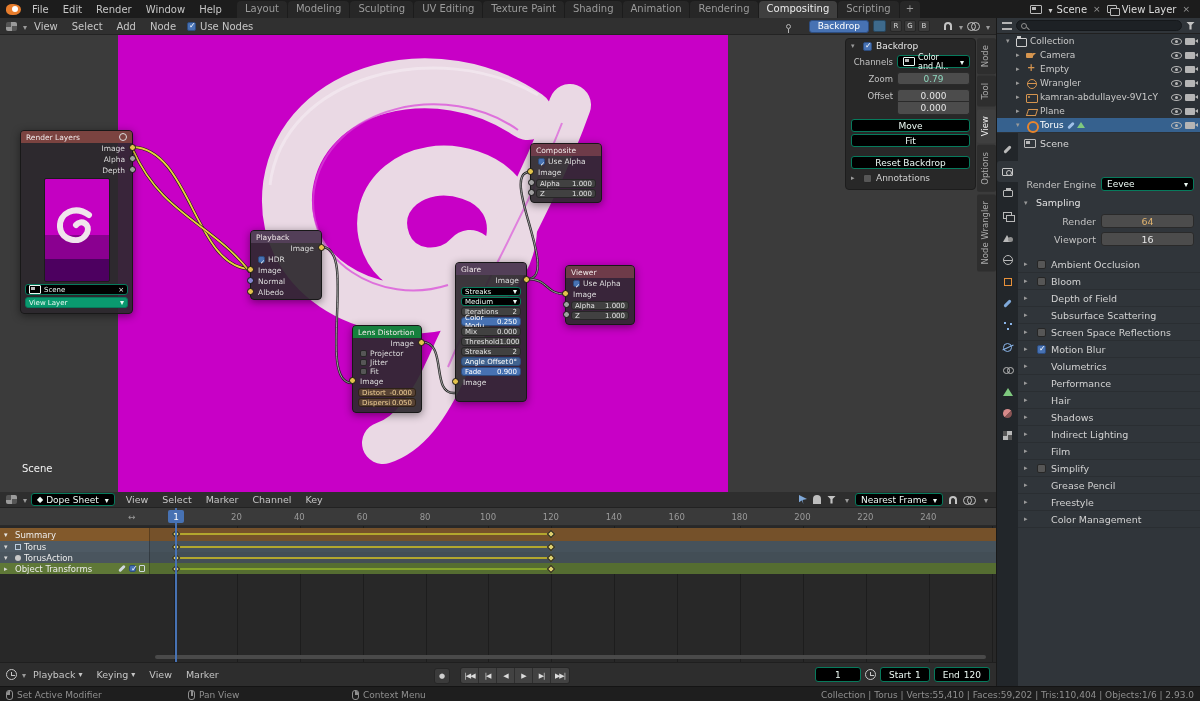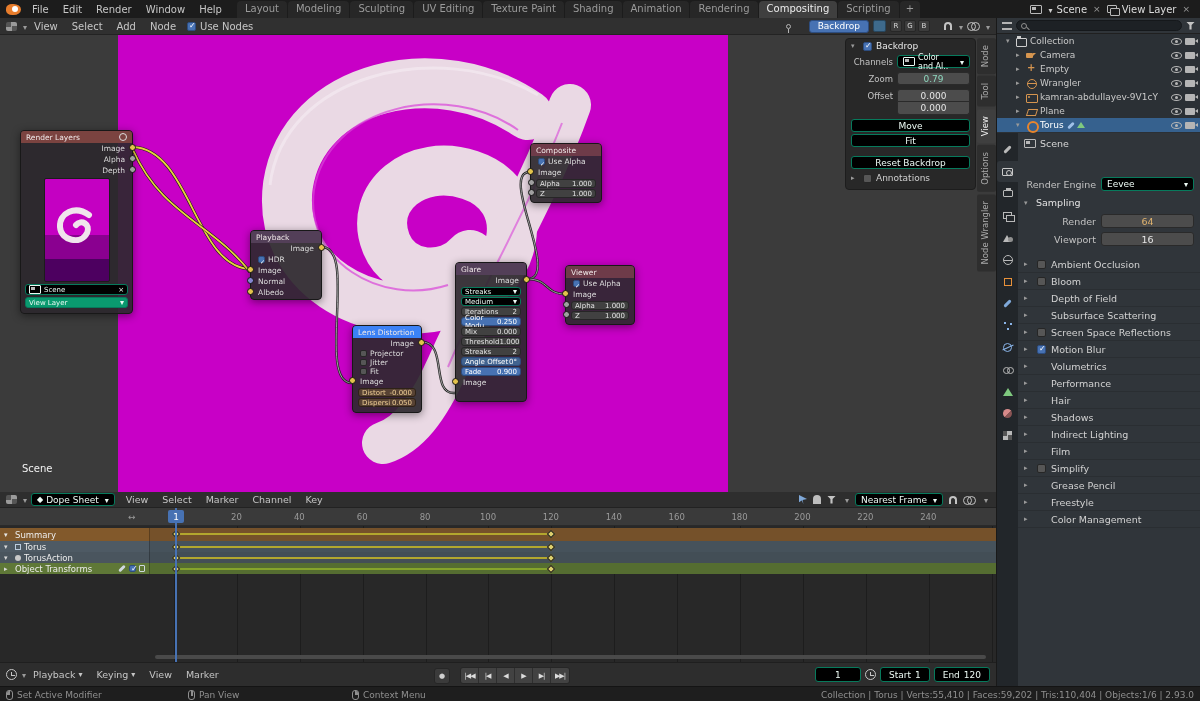--- a/index.html
+++ b/index.html
@@ -35,21 +35,21 @@
 #node-editor{left:0;top:18px;width:996px;height:474px;background:#3b3b3b;overflow:hidden}
 .ne-header{left:0;top:0;width:100%;height:17px;background:#303030;border-bottom:1px solid #232323;display:flex;align-items:center;z-index:20;position:absolute;font-size:10px}
 .corner-ic{width:11px;height:9px;margin:0 3px 0 6px;background:conic-gradient(#9a9a9a 25%,#555 0 50%,#9a9a9a 0 75%,#555 0);border-radius:2px;flex:none}
 .ne-canvas{position:absolute;left:0;top:17px;right:0;bottom:0}
 #backdrop-img{position:absolute;left:118px;top:0;width:610px;height:457px;background:#c800c6;z-index:1;overflow:hidden}
 #wires{position:absolute;left:0;top:0;width:996px;height:457px;z-index:2}
 .scene-label{position:absolute;left:22px;top:428px;color:#f2f2f2;font-size:10px;z-index:4}
 
 .node{position:absolute;background:rgba(44,40,46,.92);border:1px solid #181818;border-radius:4px;font-size:7.5px;color:#dcdcdc;z-index:3;box-shadow:0 2px 8px rgba(0,0,0,.45)}
 .node-h{height:12px;display:flex;align-items:center;gap:3px;padding:4px 5px;border-radius:3px 3px 0 0;color:#efe7e7;font-size:7.5px}
-.h-rl{background:#7b4340}.h-out{background:#6e3b49}.h-fil{background:#533f58}.h-dis{background:#3b82f6}
+.h-rl{background:#7b4340}.h-out{background:#6e3b49}.h-fil{background:#533f58}.h-dis{background:#15803d}
 .nrow{height:11px;line-height:11px;padding:0 7px;position:relative;display:flex;align-items:center;gap:3px}
 .nrow.r{justify-content:flex-end}
 .sock{position:absolute;width:7px;height:7px;border-radius:50%;border:1px solid #141414;top:50%;margin-top:-4.5px}
 .sR{right:-4px}.sL{left:-4px}
 .skimg{background:#e3c34c}.skgray{background:#a0a0a0}.skvec{background:#8585d2}
 .nfield{margin:1px 5px;height:9px;background:#414141;border:1px solid #262626;border-radius:3px;display:flex;align-items:center;justify-content:space-between;padding:0 3px;font-size:7px;color:#e3e3e3;position:relative}
 .fhl{background:#4772b3;border-color:#2c4b7c;color:#fff}
 .fhl2{background:#41638f;border-color:#2c4b7c;color:#fff}
 .fwarm{background:#574233;border-color:#2e2217;color:#f0cf96}
 .ndrop{margin:1px 5px;height:9px;display:flex;align-items:center;justify-content:space-between;padding:0 3px;font-size:7px}

